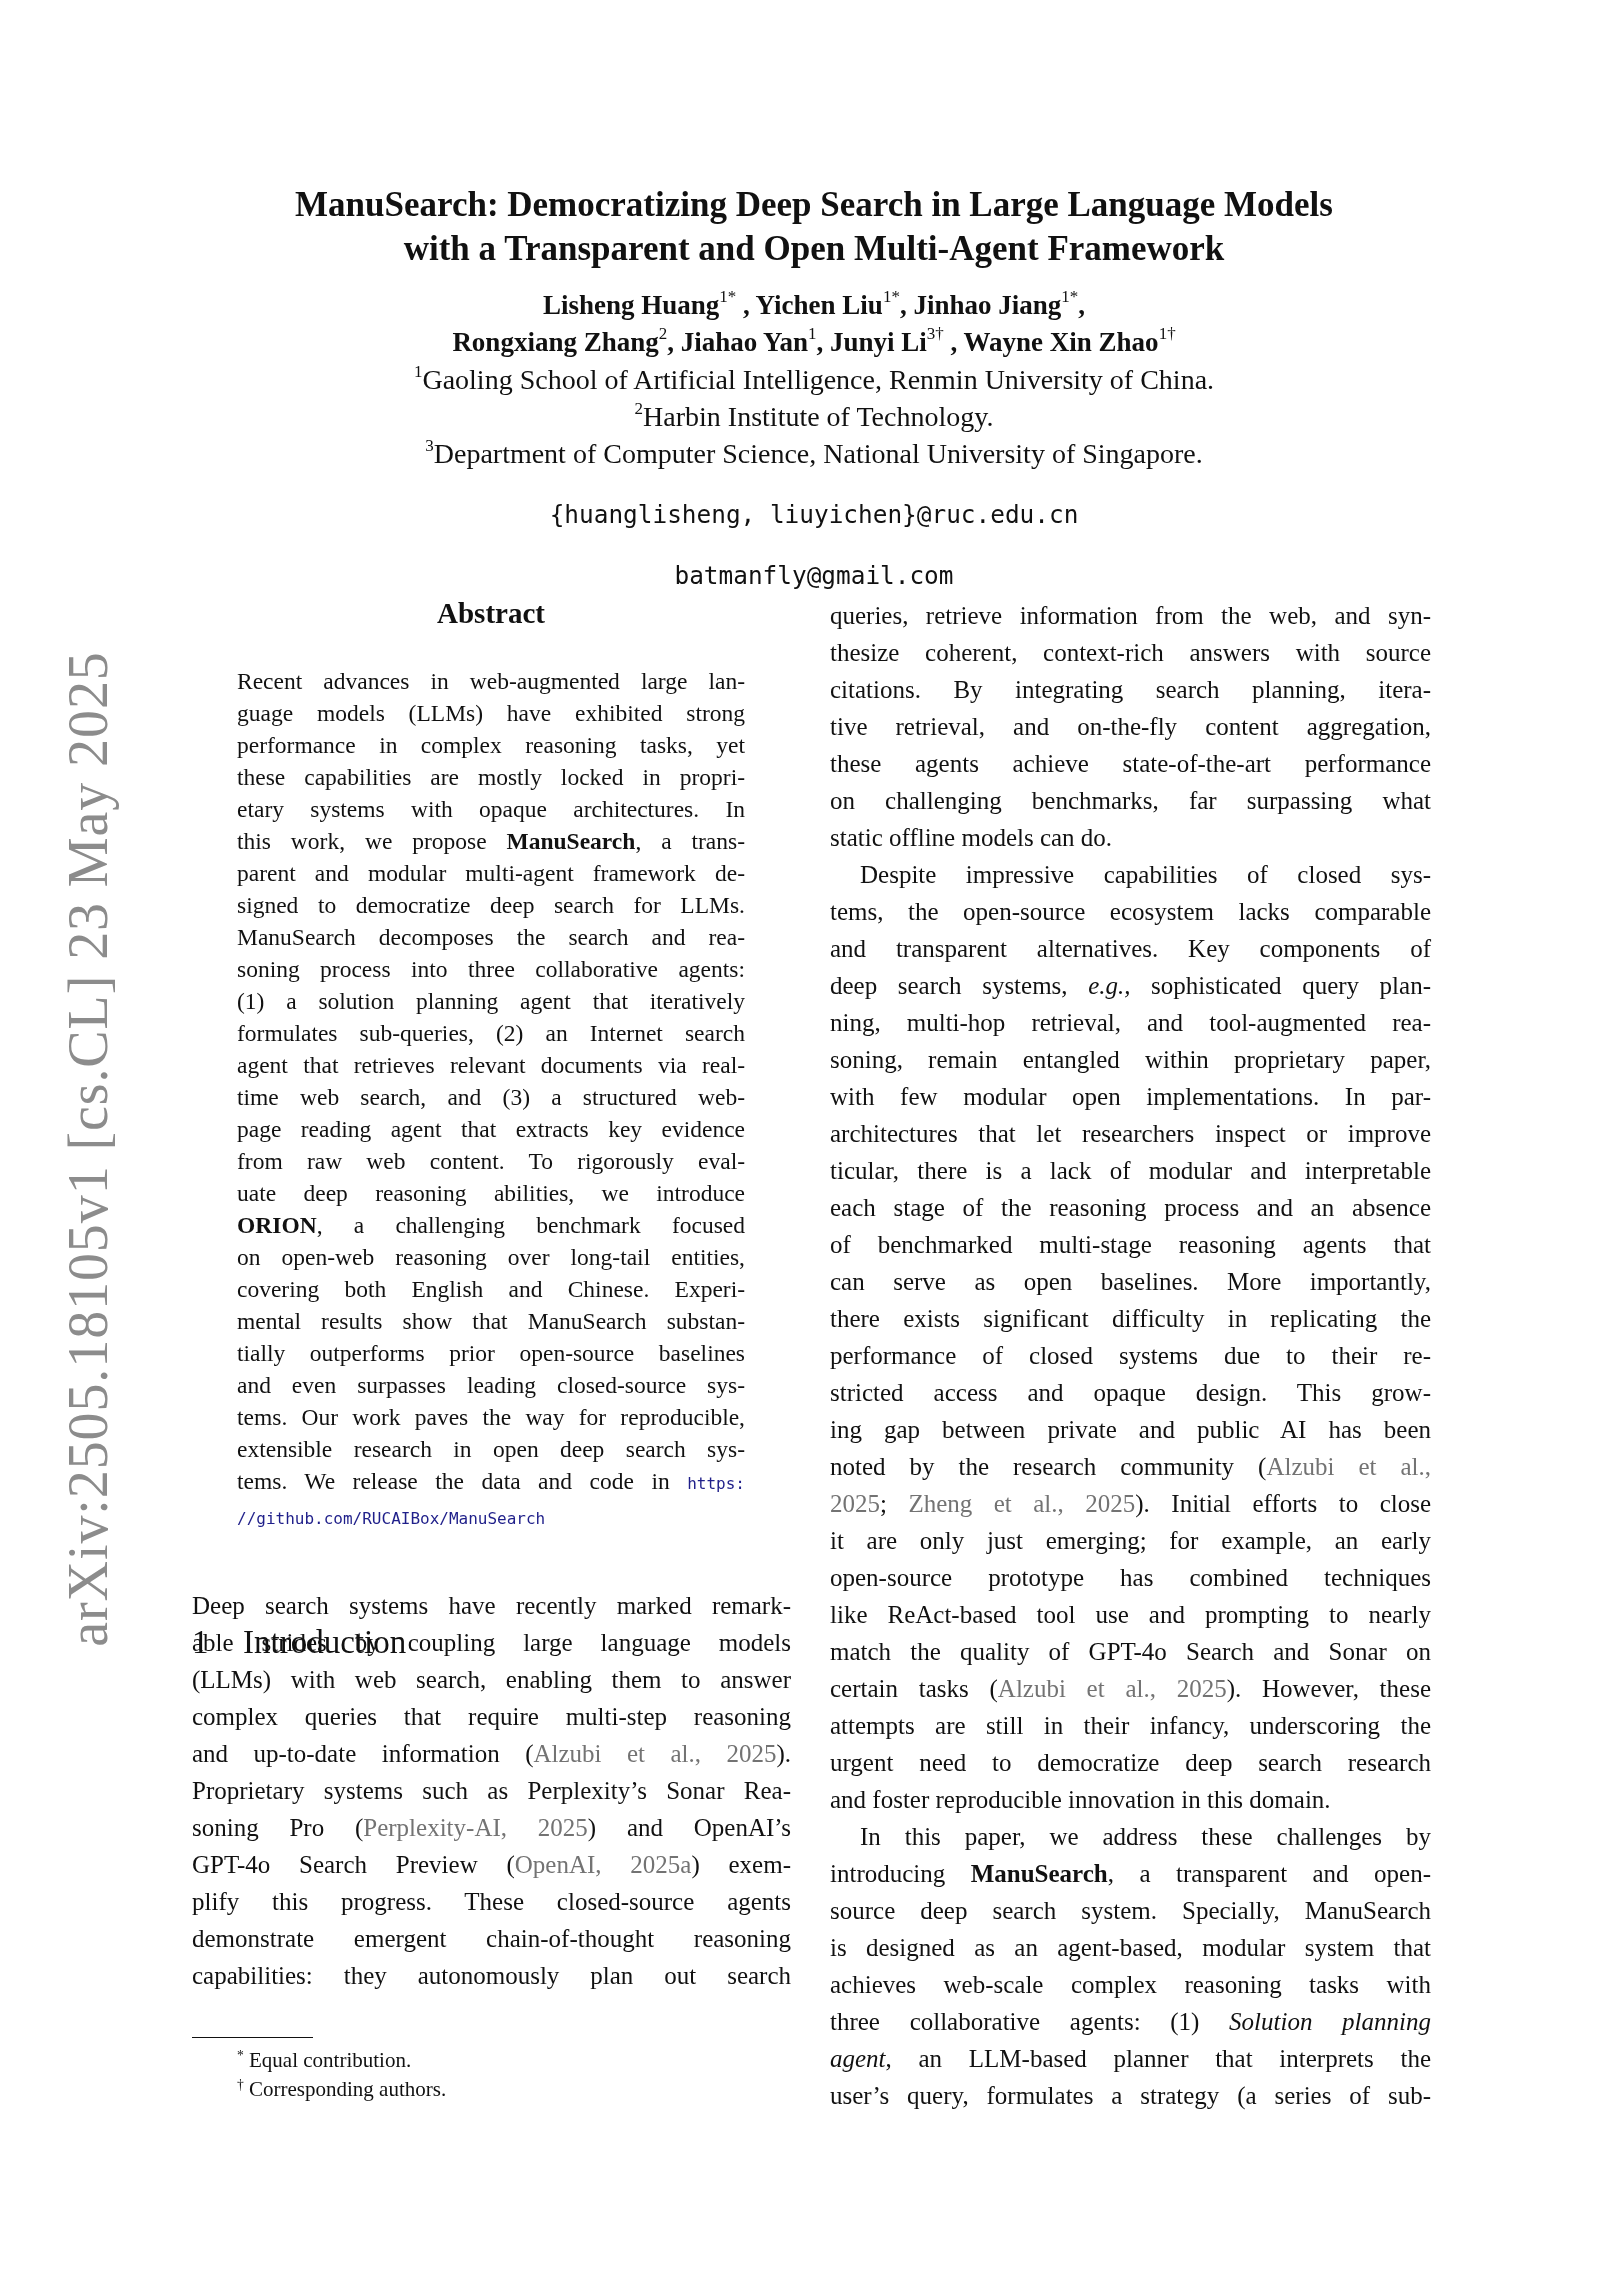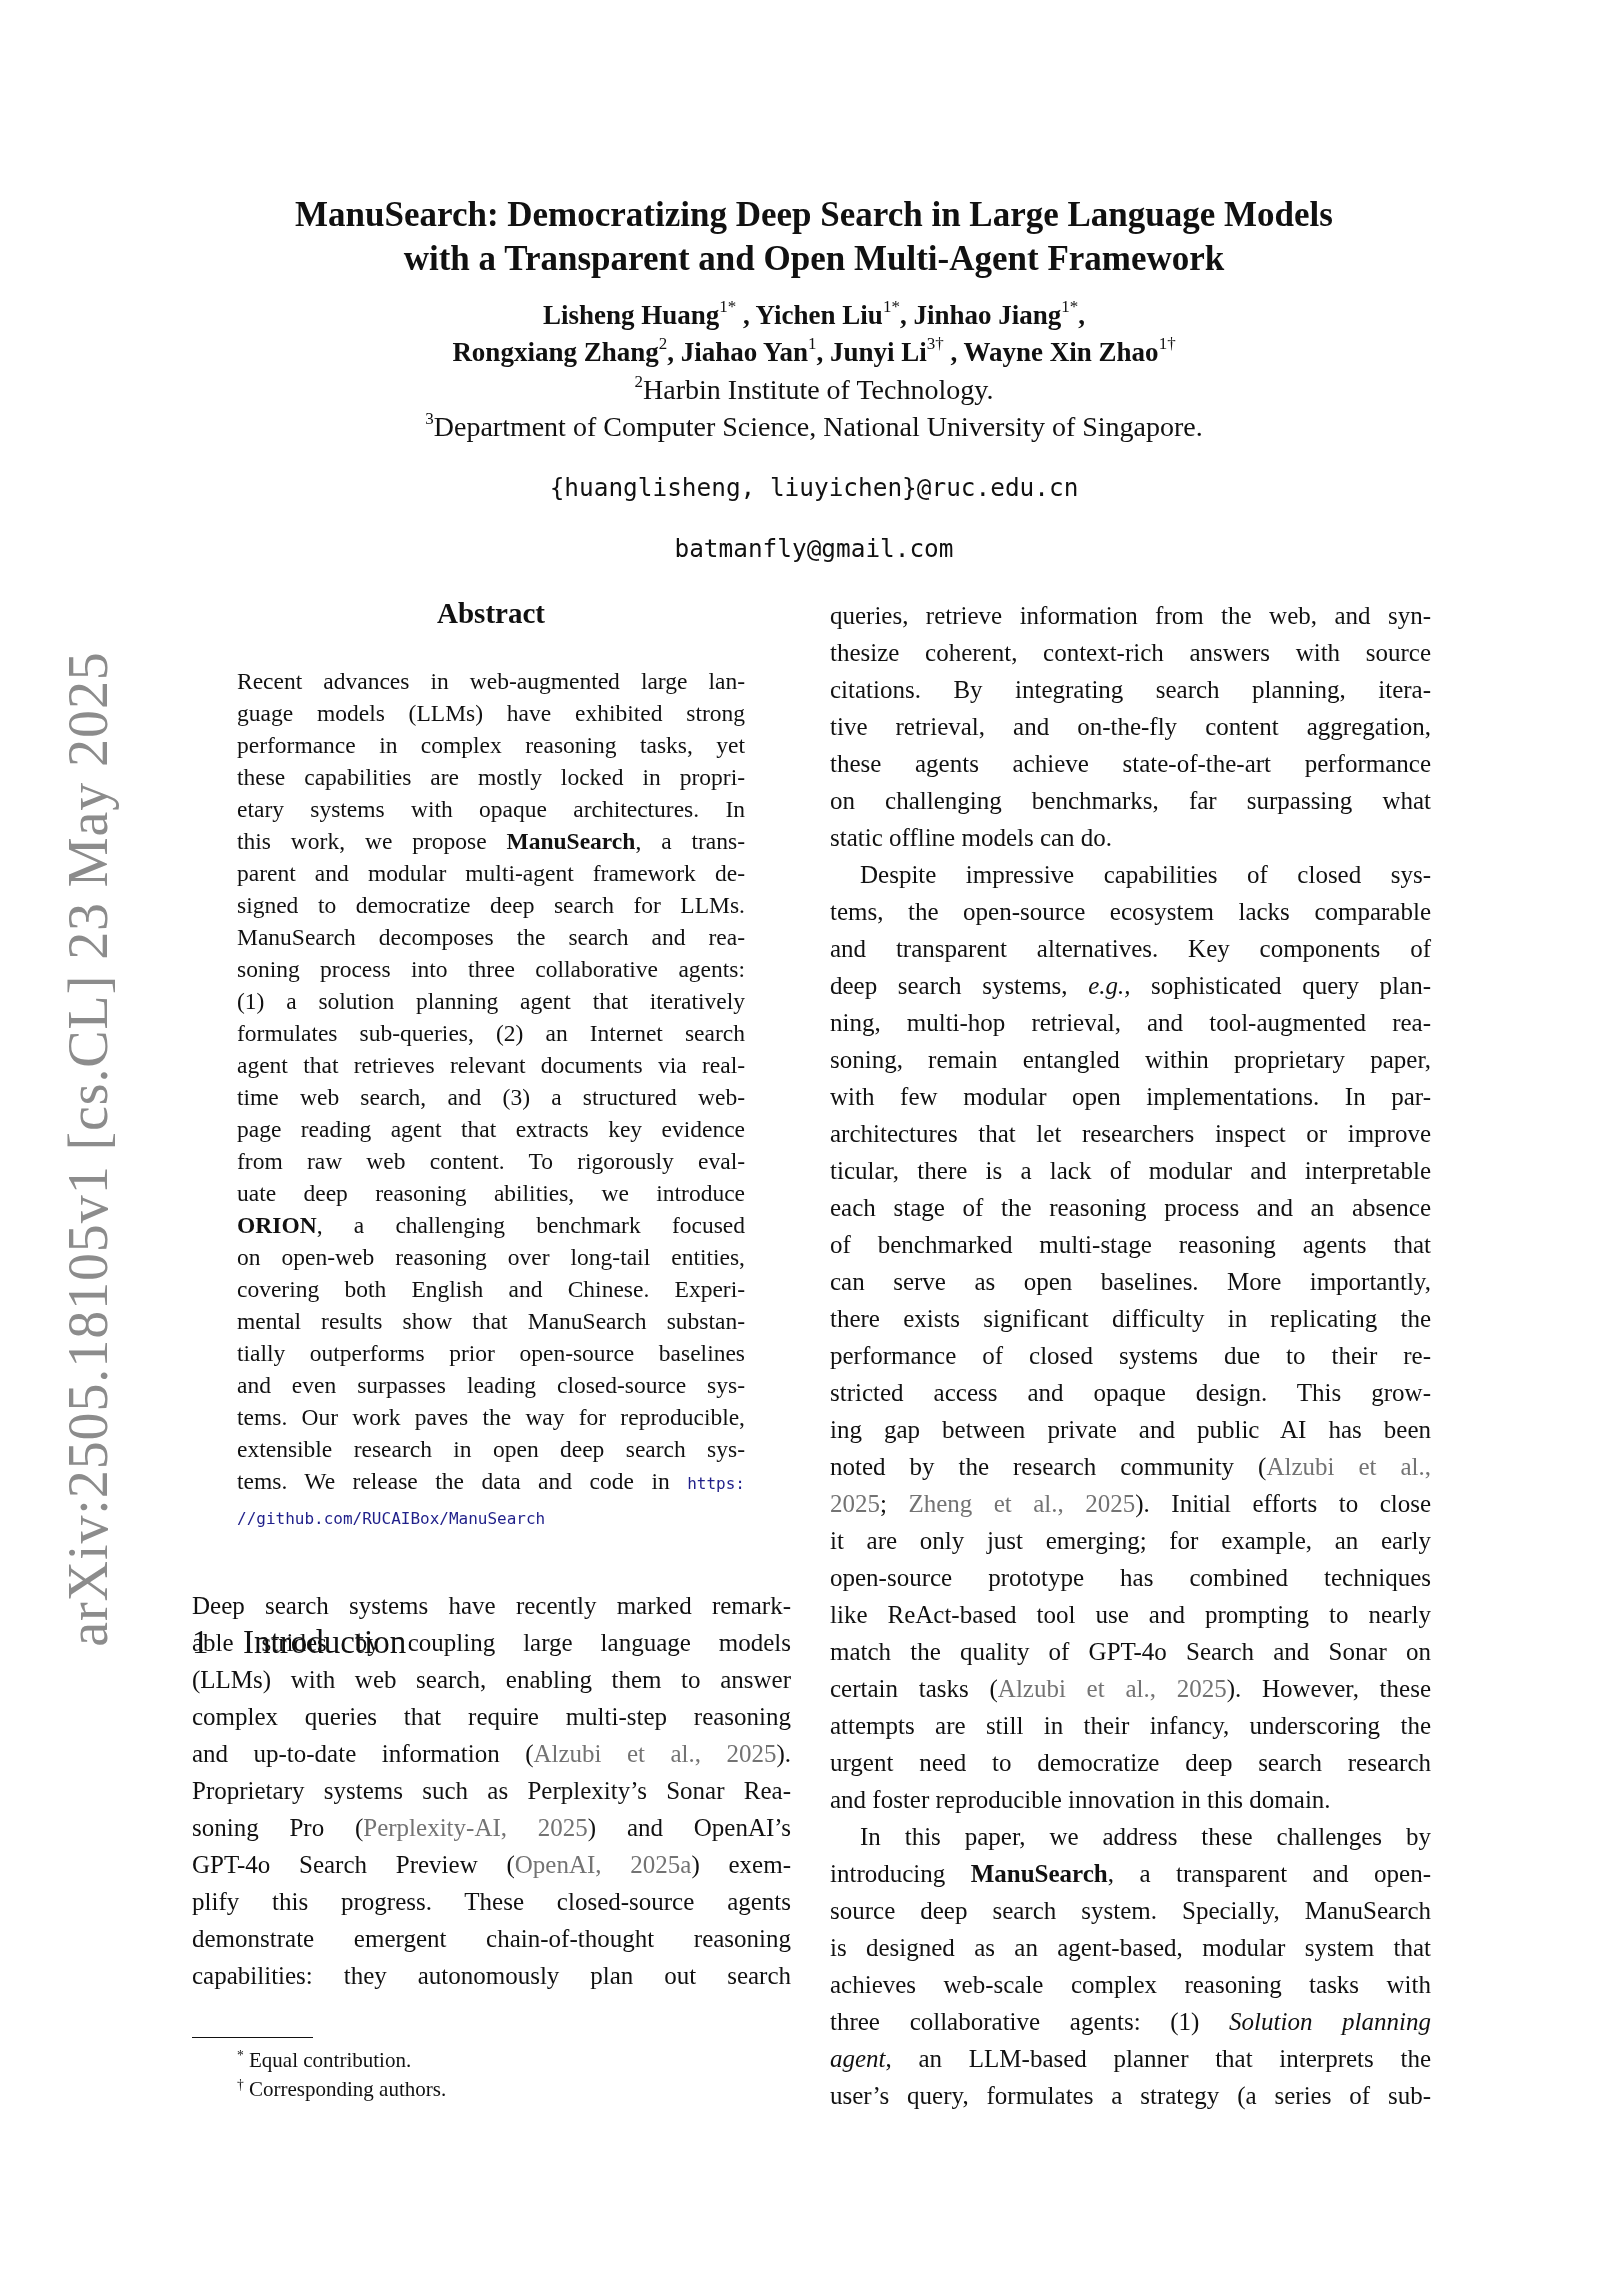--- a/index.html
+++ b/index.html
@@ -11,21 +11,21 @@
     position: absolute; left: 47px; top: 669px;
     width: 81px; height: 959px;
     display: flex; align-items: center; justify-content: center;
   }
   .arxiv-stamp span {
     display: block; transform: rotate(-90deg); white-space: nowrap;
     font-family: "Liberation Serif", serif; font-size: 56px; color: #8c8c8c;
     letter-spacing: 0.9px;
   }
   .title-block { position: absolute; left: 181px; top: 179px; width: 1266px; text-align: center; }
-  .title { font-weight: bold; font-size: 35px; line-height: 44px; margin: 14px; }
+  .title { font-weight: bold; font-size: 35px; line-height: 44px; margin: 4px; }
   .authors { font-weight: bold; font-size: 27px; line-height: 37px; margin-top: 16.3px; }
   .authors sup, .affil sup { font-size: 17px; font-weight: normal; vertical-align: 11.8px; line-height: 0; }
   .affil { font-size: 28px; line-height: 37px; }
   .email { font-family: "DejaVu Sans Mono", "Liberation Mono", monospace; font-size: 24.4px; line-height: 37px; margin-top: 24px; }
 
   .col { position: absolute; font-size: 25px; line-height: 37px; text-align: justify; }
   .col-left { left: 192px; width: 599px; }
   .col-right { left: 830px; width: 601px; top: 597px; }
   .abstract-title { position: absolute; left: 237px; width: 508px; top: 597px; text-align: center; font-weight: bold; font-size: 29px; }
   .abstract { position: absolute; left: 237px; width: 508px; top: 665px; font-size: 23.5px; line-height: 32px; text-align: justify; hyphens: manual; }
@@ -59,20 +59,21 @@
       <span>Yichen Liu</span><sup>1*</sup>,
       <span>Jinhao Jiang</span><sup>1*</sup>,
     </div>
     <div>
       <span>Rongxiang Zhang</span><sup>2</sup>,
       <span>Jiahao Yan</span><sup>1</sup>,
       <span>Junyi Li</span><sup>3†</sup> ,
       <span>Wayne Xin Zhao</span><sup>1†</sup>
     </div>
   </div>
+  <div class="affil"><sup>1</sup><span>Gaoling School of Artificial Intelligence, Renmin University of China.</span></div>
   <div class="affil"><sup>2</sup><span>Harbin Institute of Technology.</span></div>
   <div class="affil"><sup>3</sup><span>Department of Computer Science, National University of Singapore.</span></div>
   <div class="email">{huanglisheng, liuyichen}@ruc.edu.cn</div>
   <div class="email">batmanfly@gmail.com</div>
 </div>
 
 <div class="abstract-title">Abstract</div>
 
 <div class="abstract">
   <span class="line">Recent advances in web-augmented large lan-</span>

